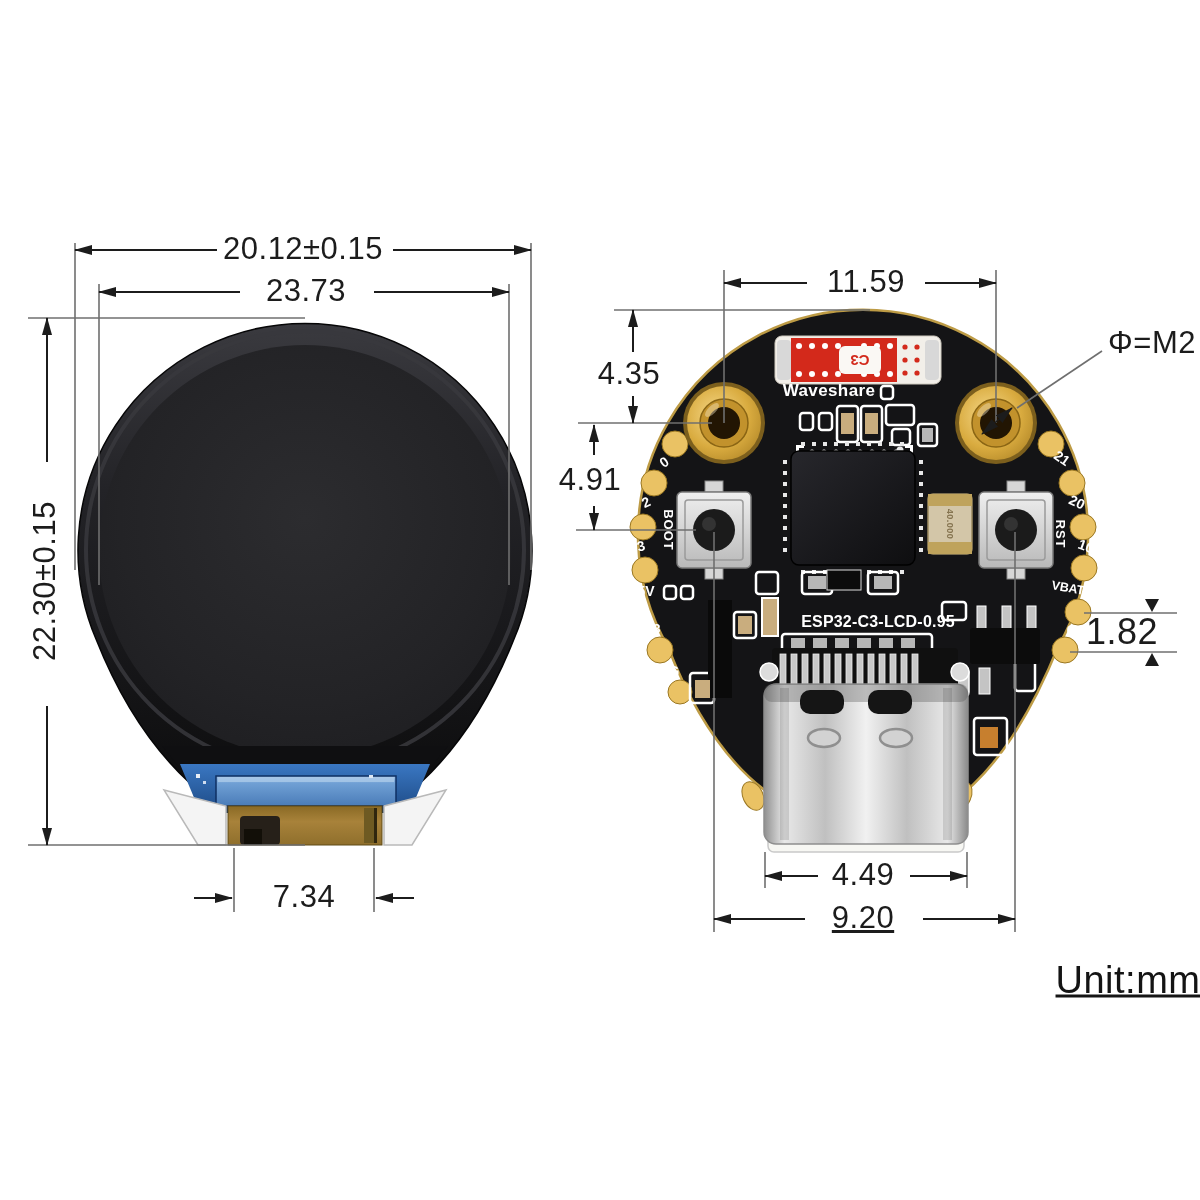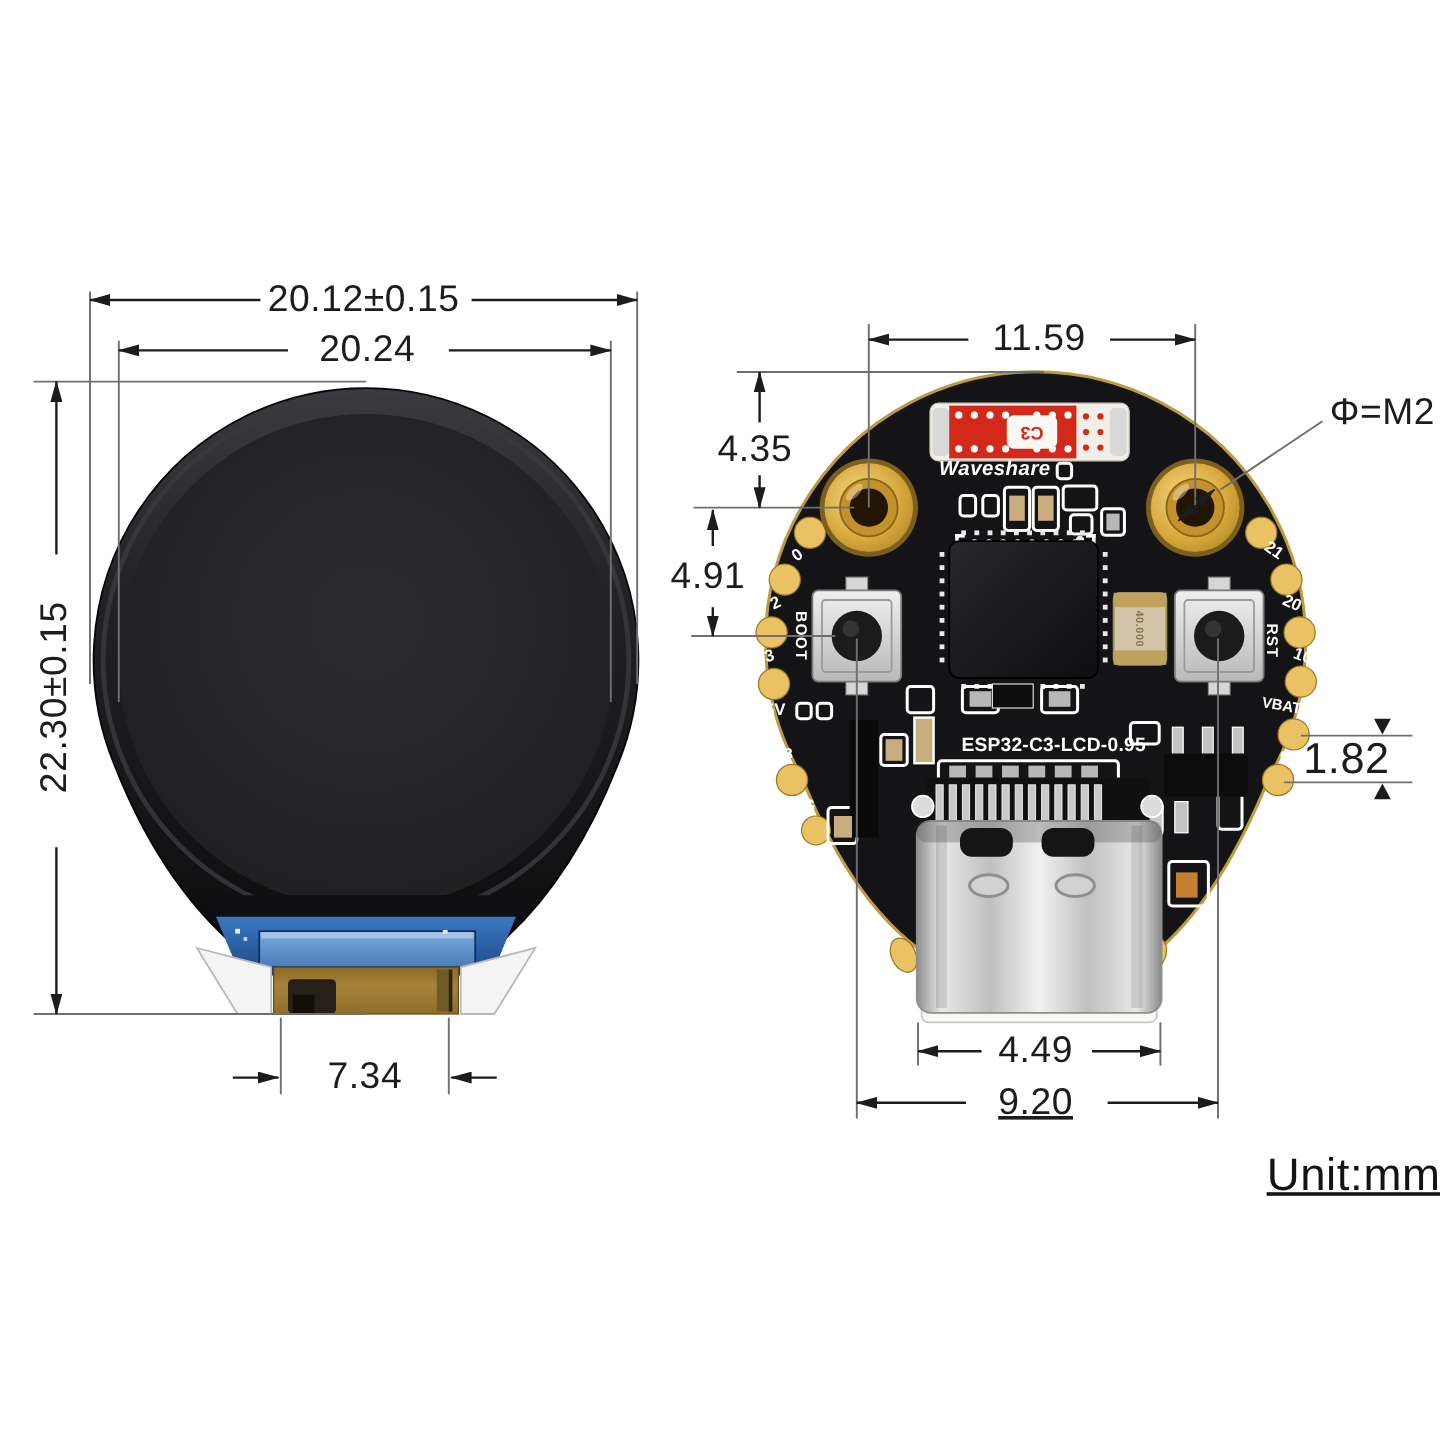--- a/index.html
+++ b/index.html
@@ -13,21 +13,21 @@
     position:absolute;color:#1c1c1c;white-space:nowrap;
     transform:translate(-50%,-50%);font-size:31px;letter-spacing:0.5px;
   }
   .lbl.rot90{transform:translate(-50%,-50%) rotate(-90deg);}
   .unit{font-size:38px;font-weight:500;color:#141414;}
   .silk{
     position:absolute;color:#ffffff;font-weight:bold;white-space:nowrap;
     transform:translate(-50%,-50%);
   }
   .pin{font-size:14px;}
-  .brand{font-size:17px;letter-spacing:0.4px;font-style:italic;}
+  .brand{font-size:17px;letter-spacing:0.4px;}
   .model{font-size:16px;letter-spacing:0.2px;}
   .btnlbl{font-size:13px;letter-spacing:1px;}
   .c3{color:#d3291b;font-size:15px;font-weight:bold;}
   .xtal{color:#857450;font-size:9px;font-weight:bold;letter-spacing:0.5px;}
 </style>
 </head>
 <body>
 
 <div class="canvas">
 
@@ -387,21 +387,21 @@
     <line x1="985" y1="421" x2="970" y2="434" marker-end="url(#ah)" stroke-width="1.5"></line>
     <line x1="985" y1="421" x2="1000" y2="408" marker-end="url(#ah)" stroke-width="1.5"></line>
   </g>
   <g fill="#1c1c1c">
     <polygon points="1133,599 1147,599 1140,612"></polygon>
     <polygon points="1133,666 1147,666 1140,653"></polygon>
   </g>
 </svg>
 
 <div class="lbl" style="left:291px;top:249px;">20.12±0.15</div>
-<div class="lbl" style="left:294px;top:291px;">20.24</div>
+<div class="lbl" style="left:294px;top:291px;">23.73</div>
 <div class="lbl rot90" style="left:33px;top:581px;">22.30±0.15</div>
 <div class="lbl" style="left:292px;top:897px;">7.34</div>
 
 <div class="lbl" style="left:854px;top:282px;">11.59</div>
 <div class="lbl" style="left:617px;top:374px;">4.35</div>
 <div class="lbl" style="left:578px;top:480px;">4.91</div>
 <div class="lbl" style="left:1140px;top:343px;">Φ=M2</div>
 <div class="lbl" style="left:1110px;top:632px;font-size:36px;">1.82</div>
 <div class="lbl" style="left:851px;top:875px;">4.49</div>
 <div class="lbl" style="left:851px;top:918px;text-decoration:underline;">9.20</div>

